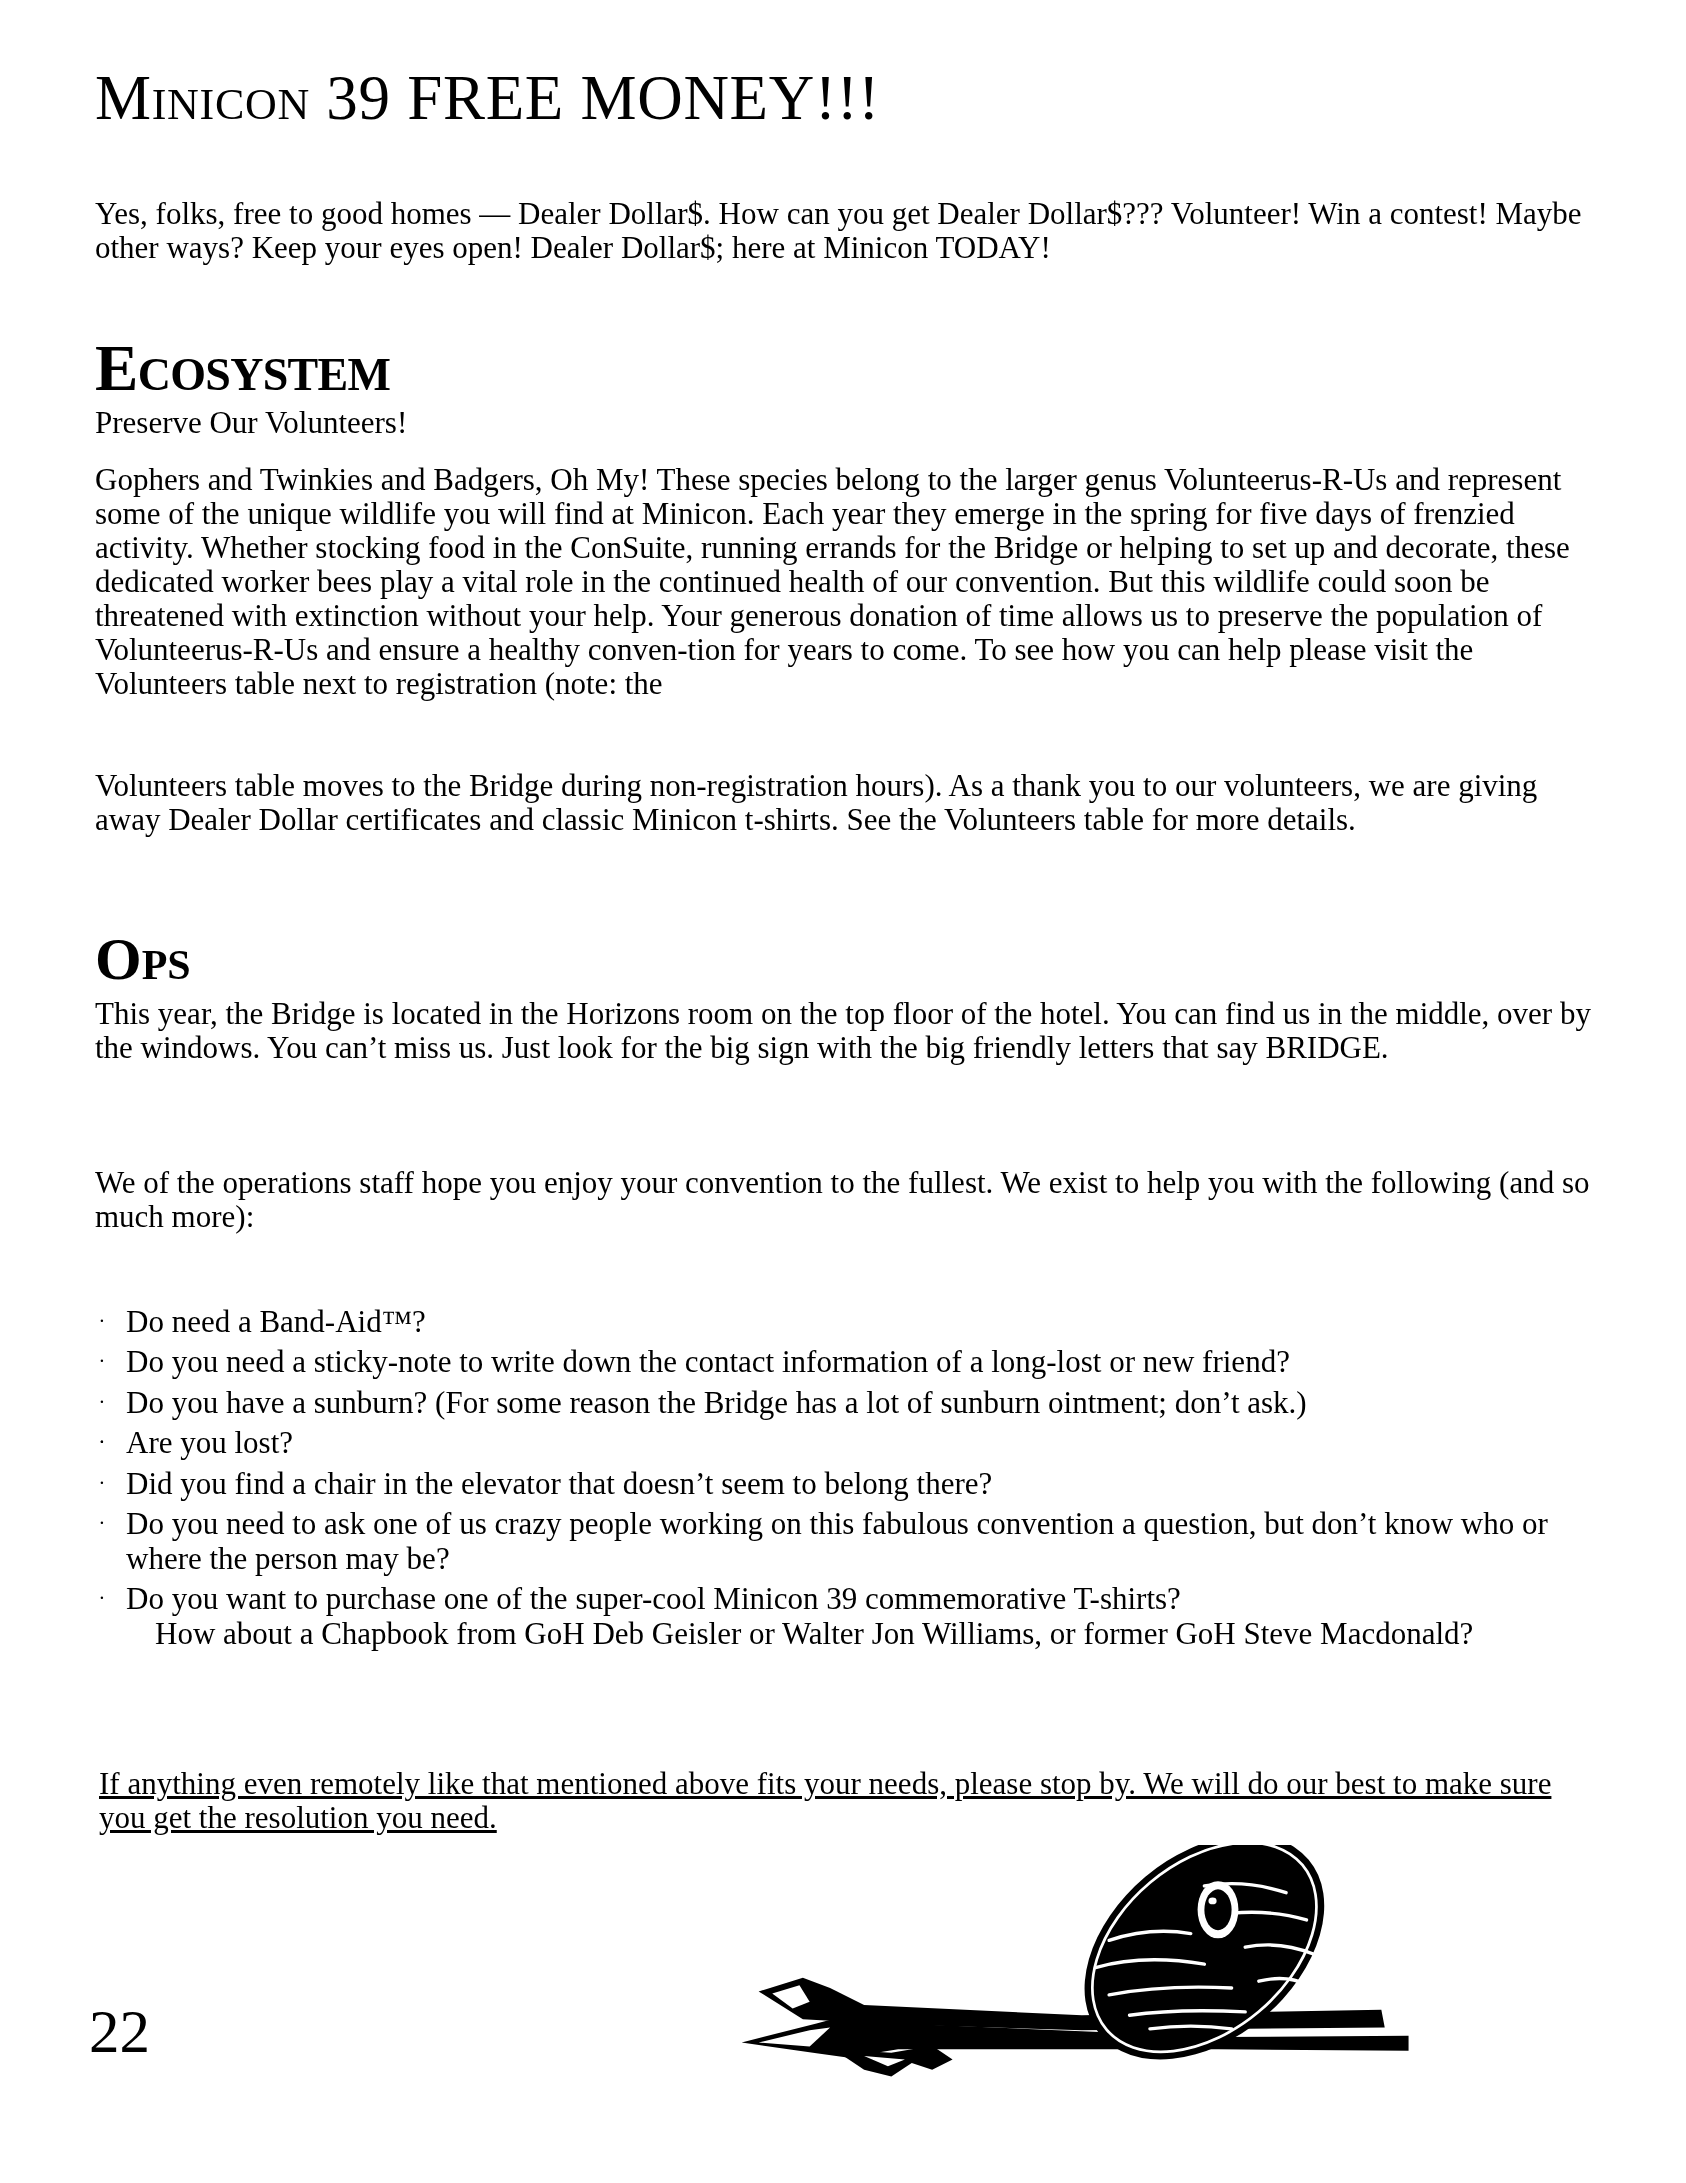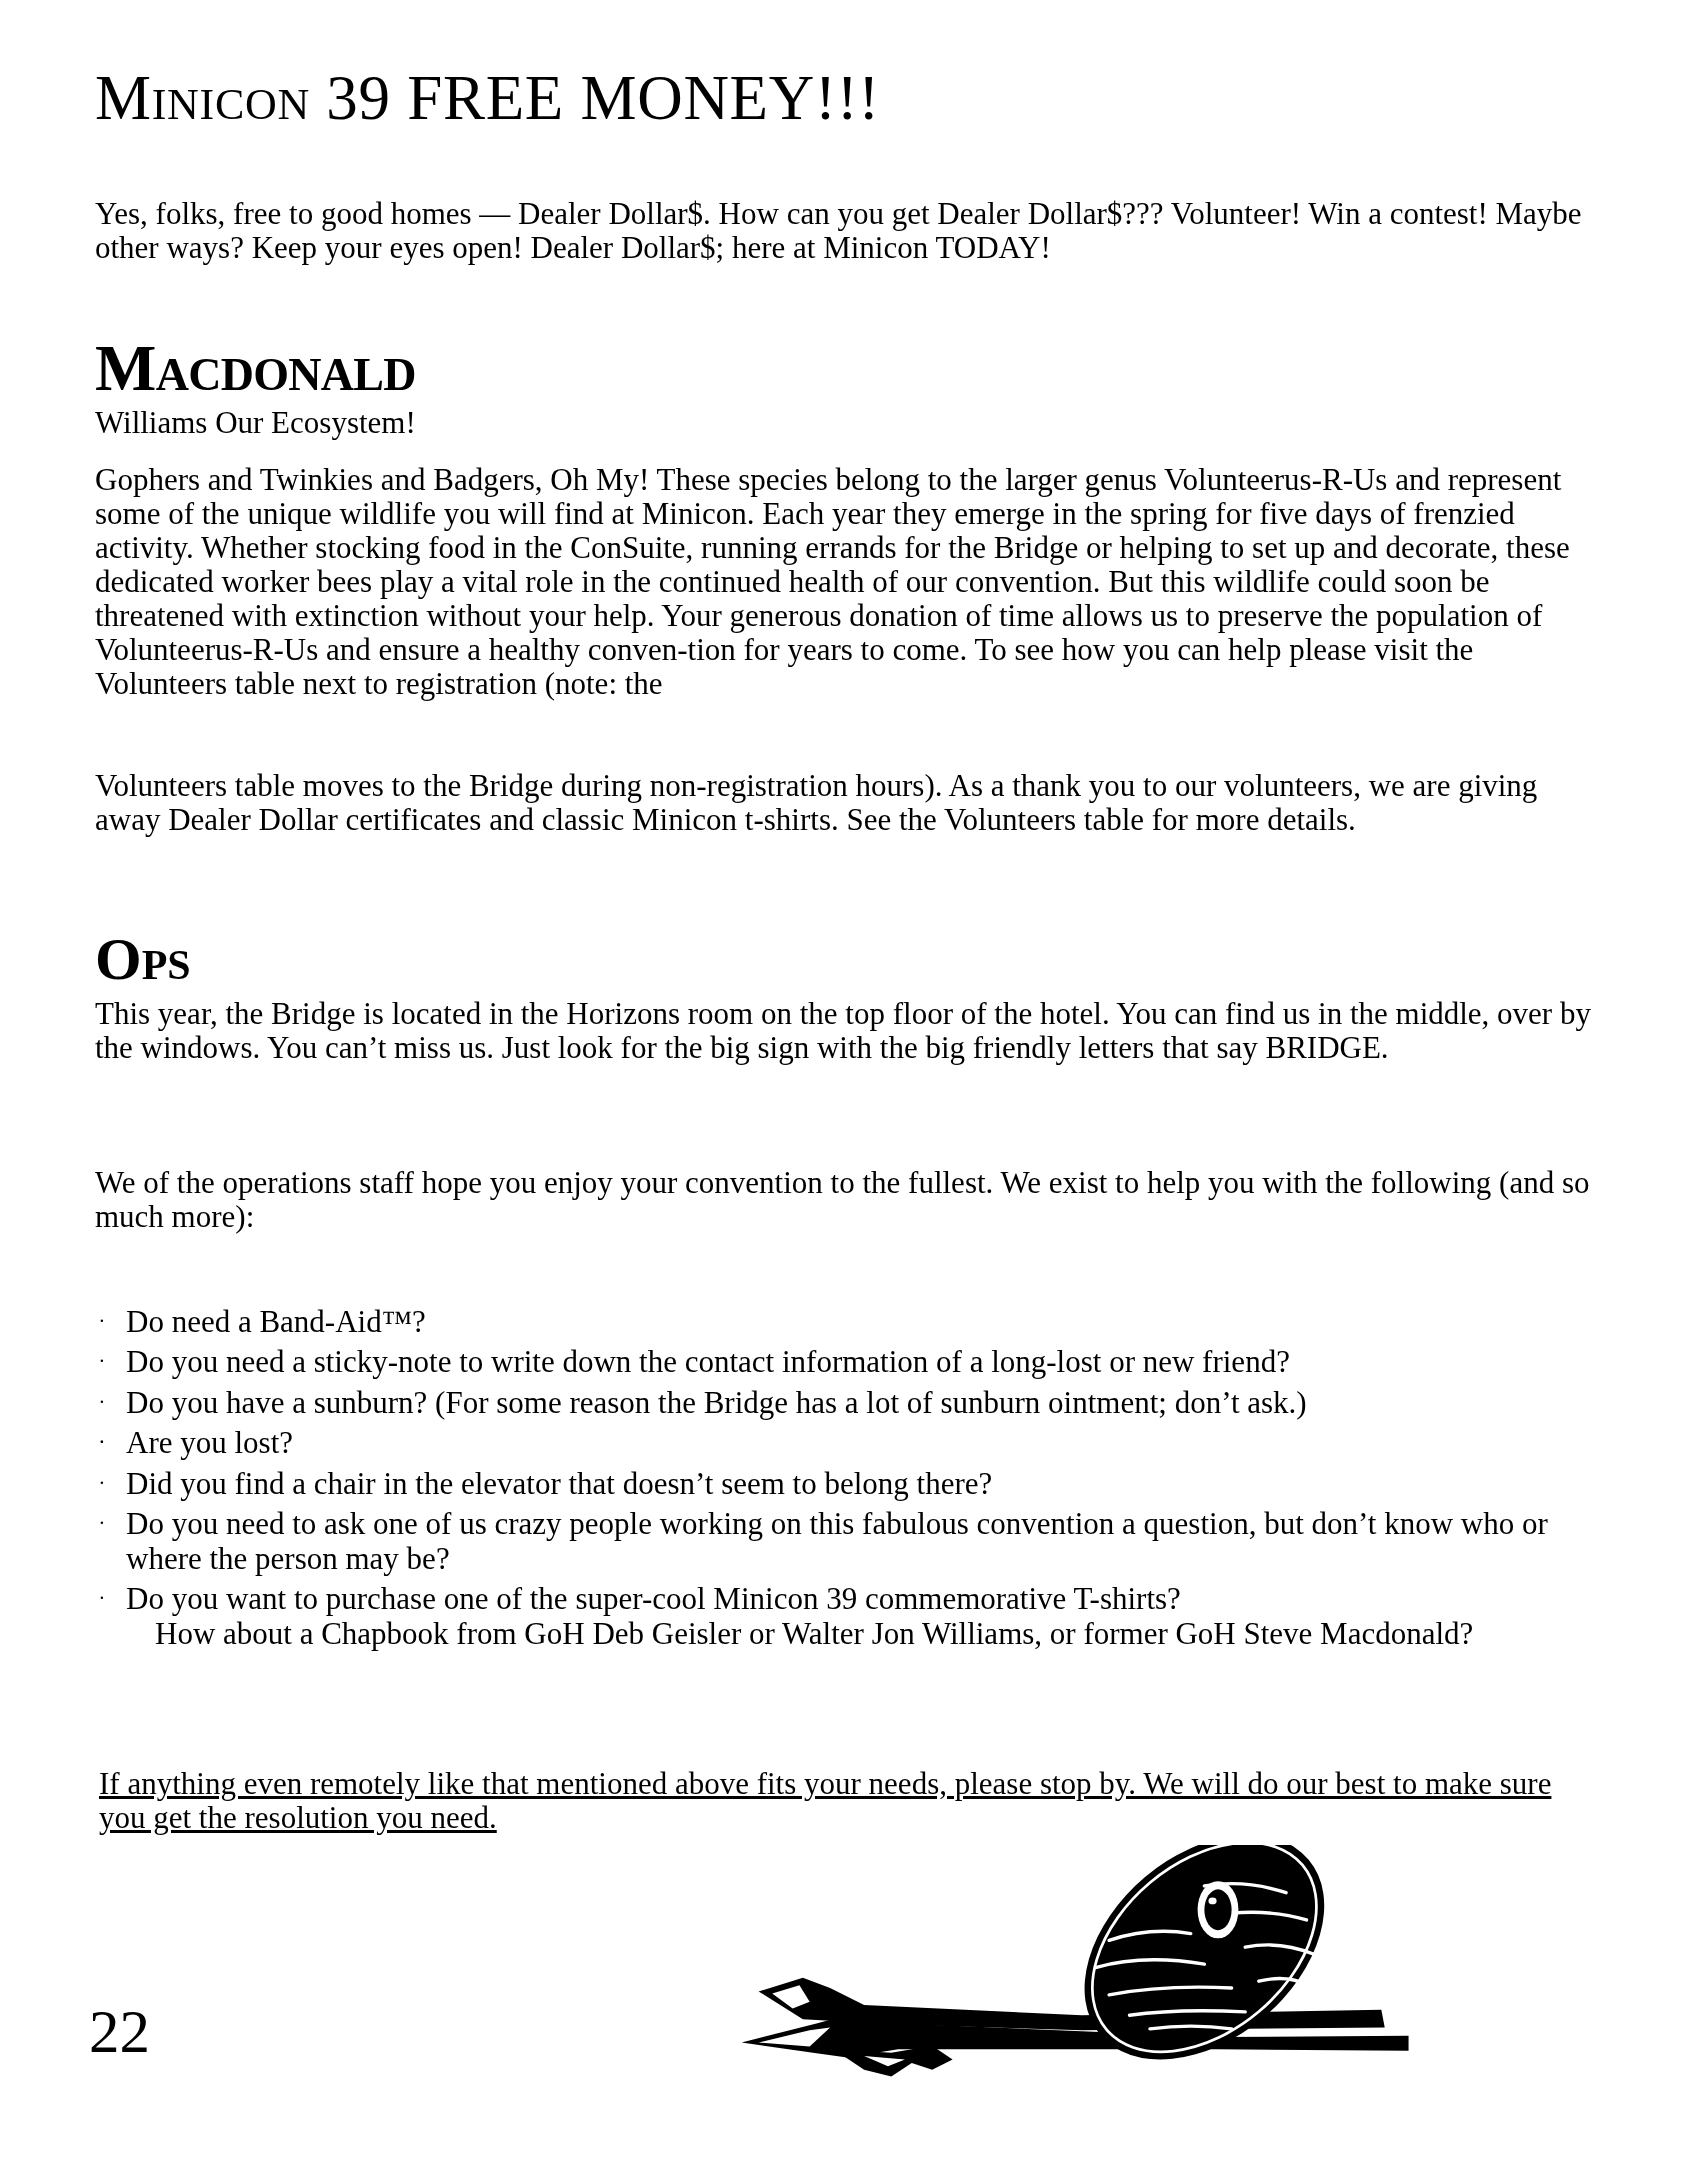--- a/index.html
+++ b/index.html
@@ -101,23 +101,23 @@
   </style>
 </head>
 <body>
 
 <div class="page">
 
   <h1 class="title" style="margin:0;font-weight:normal;">Minicon 39 FREE MONEY!!!</h1>
 
   <p class="p intro" style="margin:0;">Yes, folks, free to good homes — Dealer Dollar$. How can you get Dealer Dollar$??? Volunteer! Win a contest! Maybe other ways? Keep your eyes open! Dealer Dollar$; here at Minicon TODAY!</p>
 
-  <h2 class="h2 volunteers" style="margin:0;">Macdonald</h2>
-
-  <p class="p subtitle" style="margin:0;">Williams Our Ecosystem!</p>
+  <h2 class="h2 volunteers" style="margin:0;">Ecosystem</h2>
+
+  <p class="p subtitle" style="margin:0;">Preserve Our Volunteers!</p>
 
   <p class="p vol-p1" style="margin:0;">Gophers and Twinkies and Badgers, Oh My! These species belong to the larger genus Volunteerus-R-Us and represent some of the unique wildlife you will find at Minicon. Each year they emerge in the spring for five days of frenzied activity. Whether stocking food in the ConSuite, running errands for the Bridge or helping to set up and decorate, these dedicated worker bees play a vital role in the continued health of our convention. But this wildlife could soon be threatened with extinction without your help. Your generous donation of time allows us to preserve the population of Volunteerus-R-Us and ensure a healthy conven-tion for years to come. To see how you can help please visit the Volunteers table next to registration (note: the</p>
 
   <p class="p vol-p2" style="margin:0;">Volunteers table moves to the Bridge during non-registration hours). As a thank you to our volunteers, we are giving away Dealer Dollar certificates and classic Minicon t-shirts. See the Volunteers table for more details.</p>
 
   <h2 class="h2 ops" style="margin:0;">Ops</h2>
 
   <p class="p ops-p1" style="margin:0;">This year, the Bridge is located in the Horizons room on the top floor of the hotel. You can find us in the middle, over by the windows. You can’t miss us. Just look for the big sign with the big friendly letters that say BRIDGE.</p>
 
   <p class="p ops-p2" style="margin:0;">We of the operations staff hope you enjoy your convention to the fullest. We exist to help you with the following (and so much more):</p>

